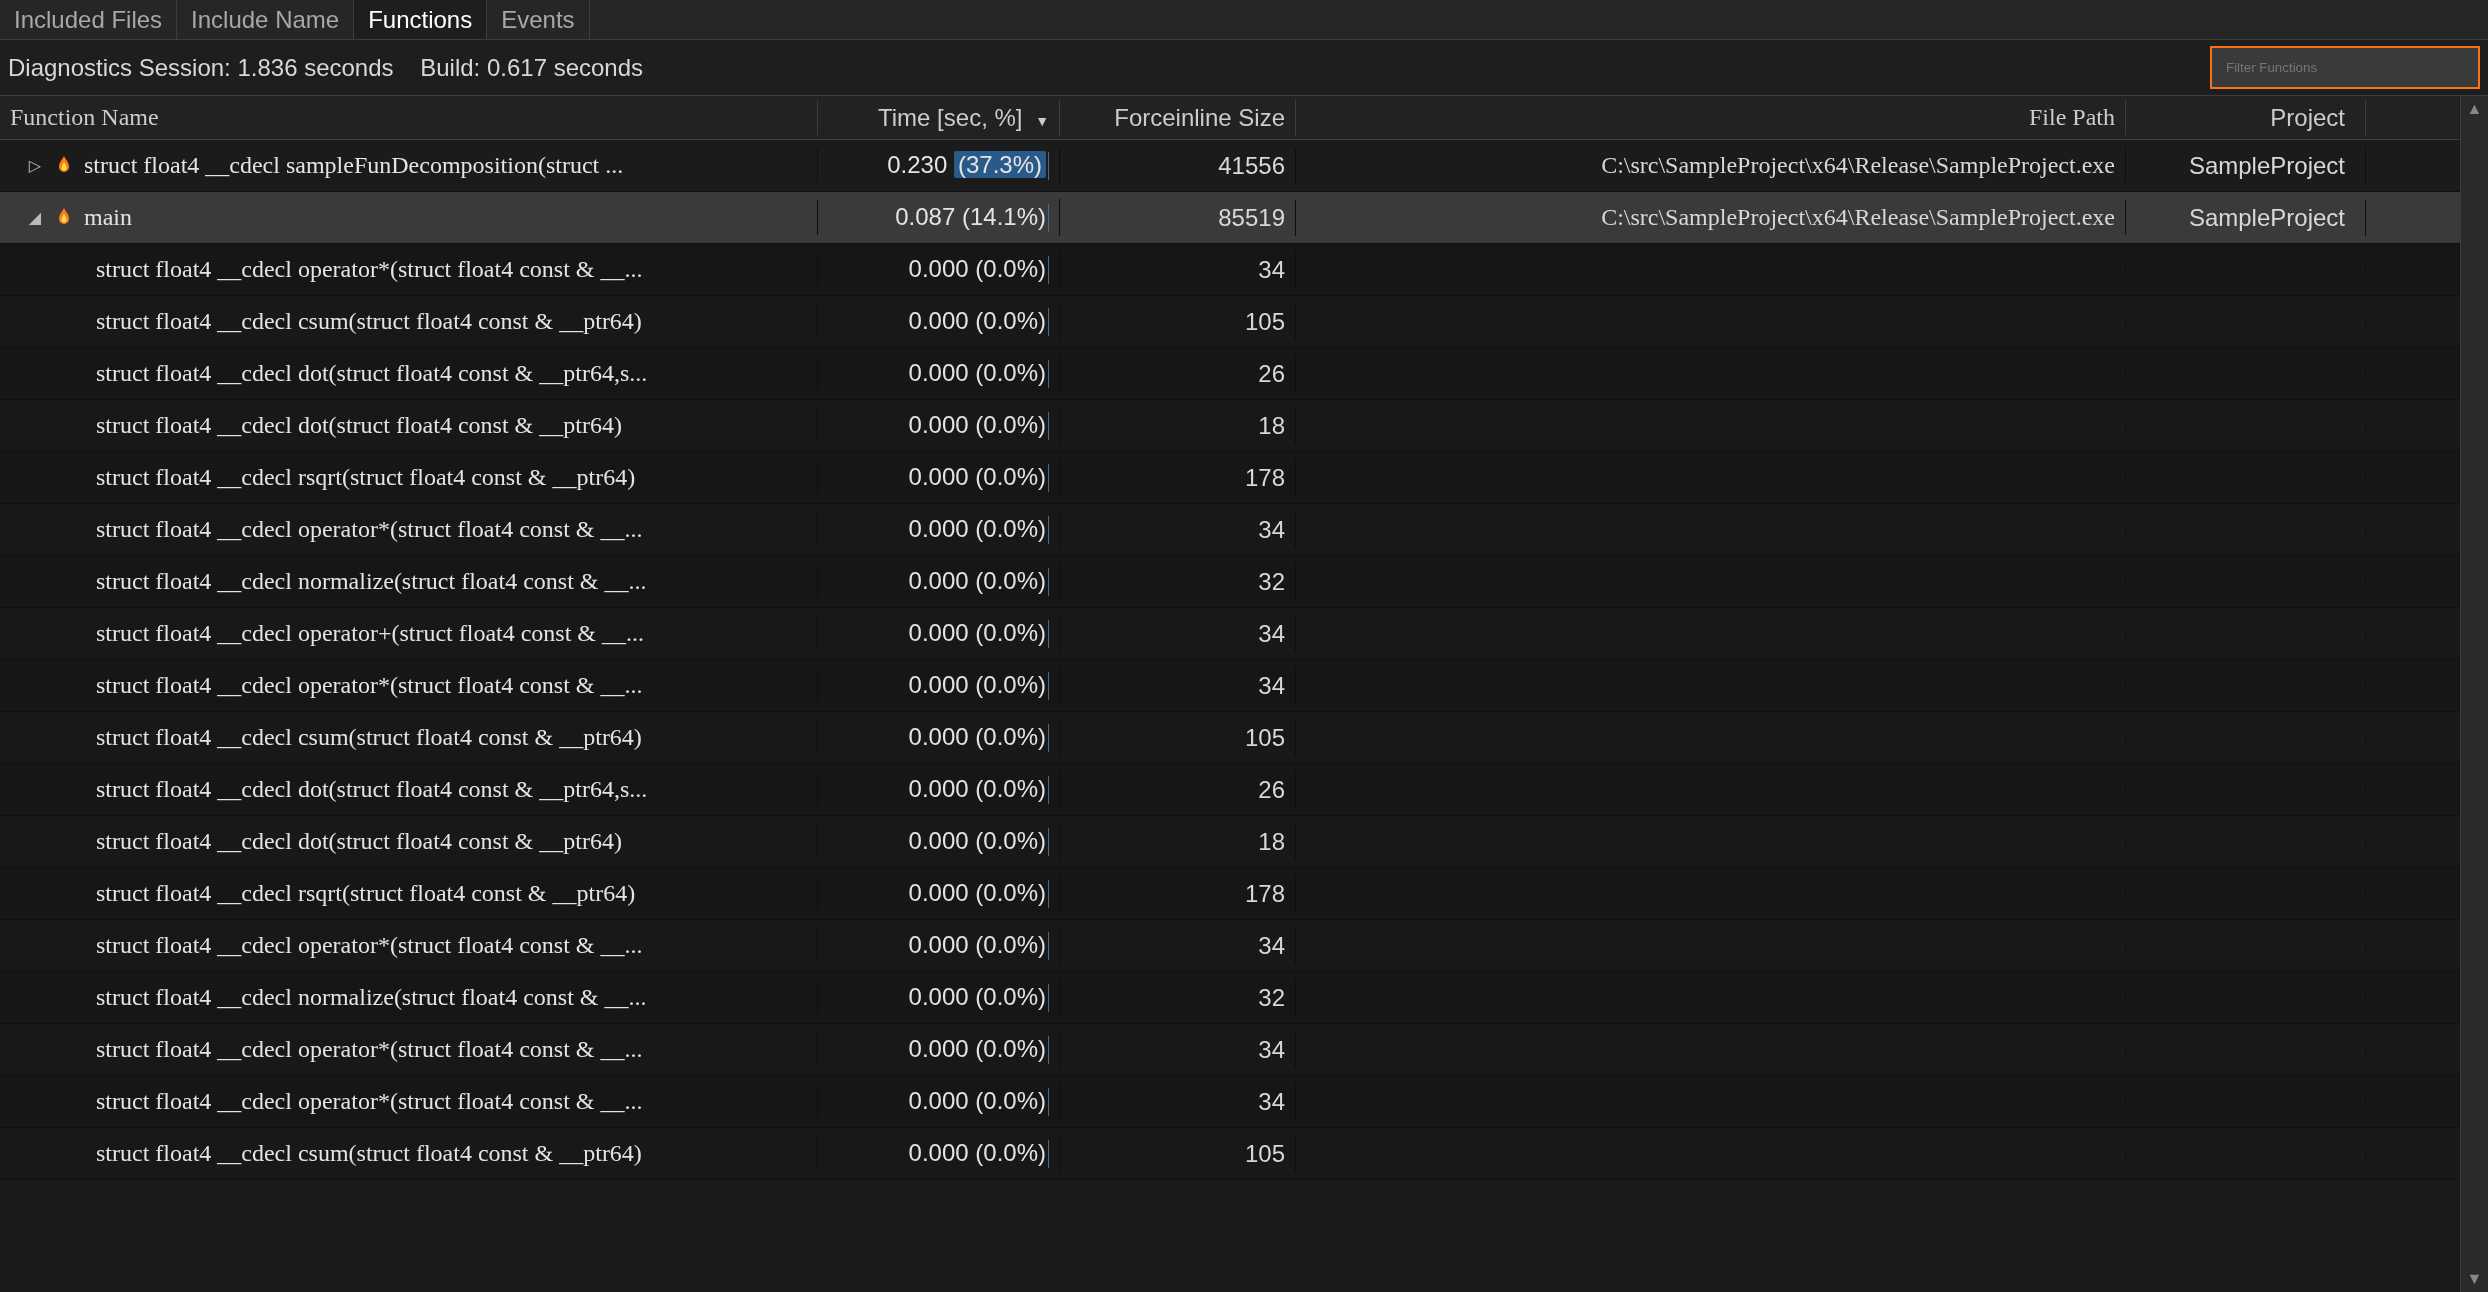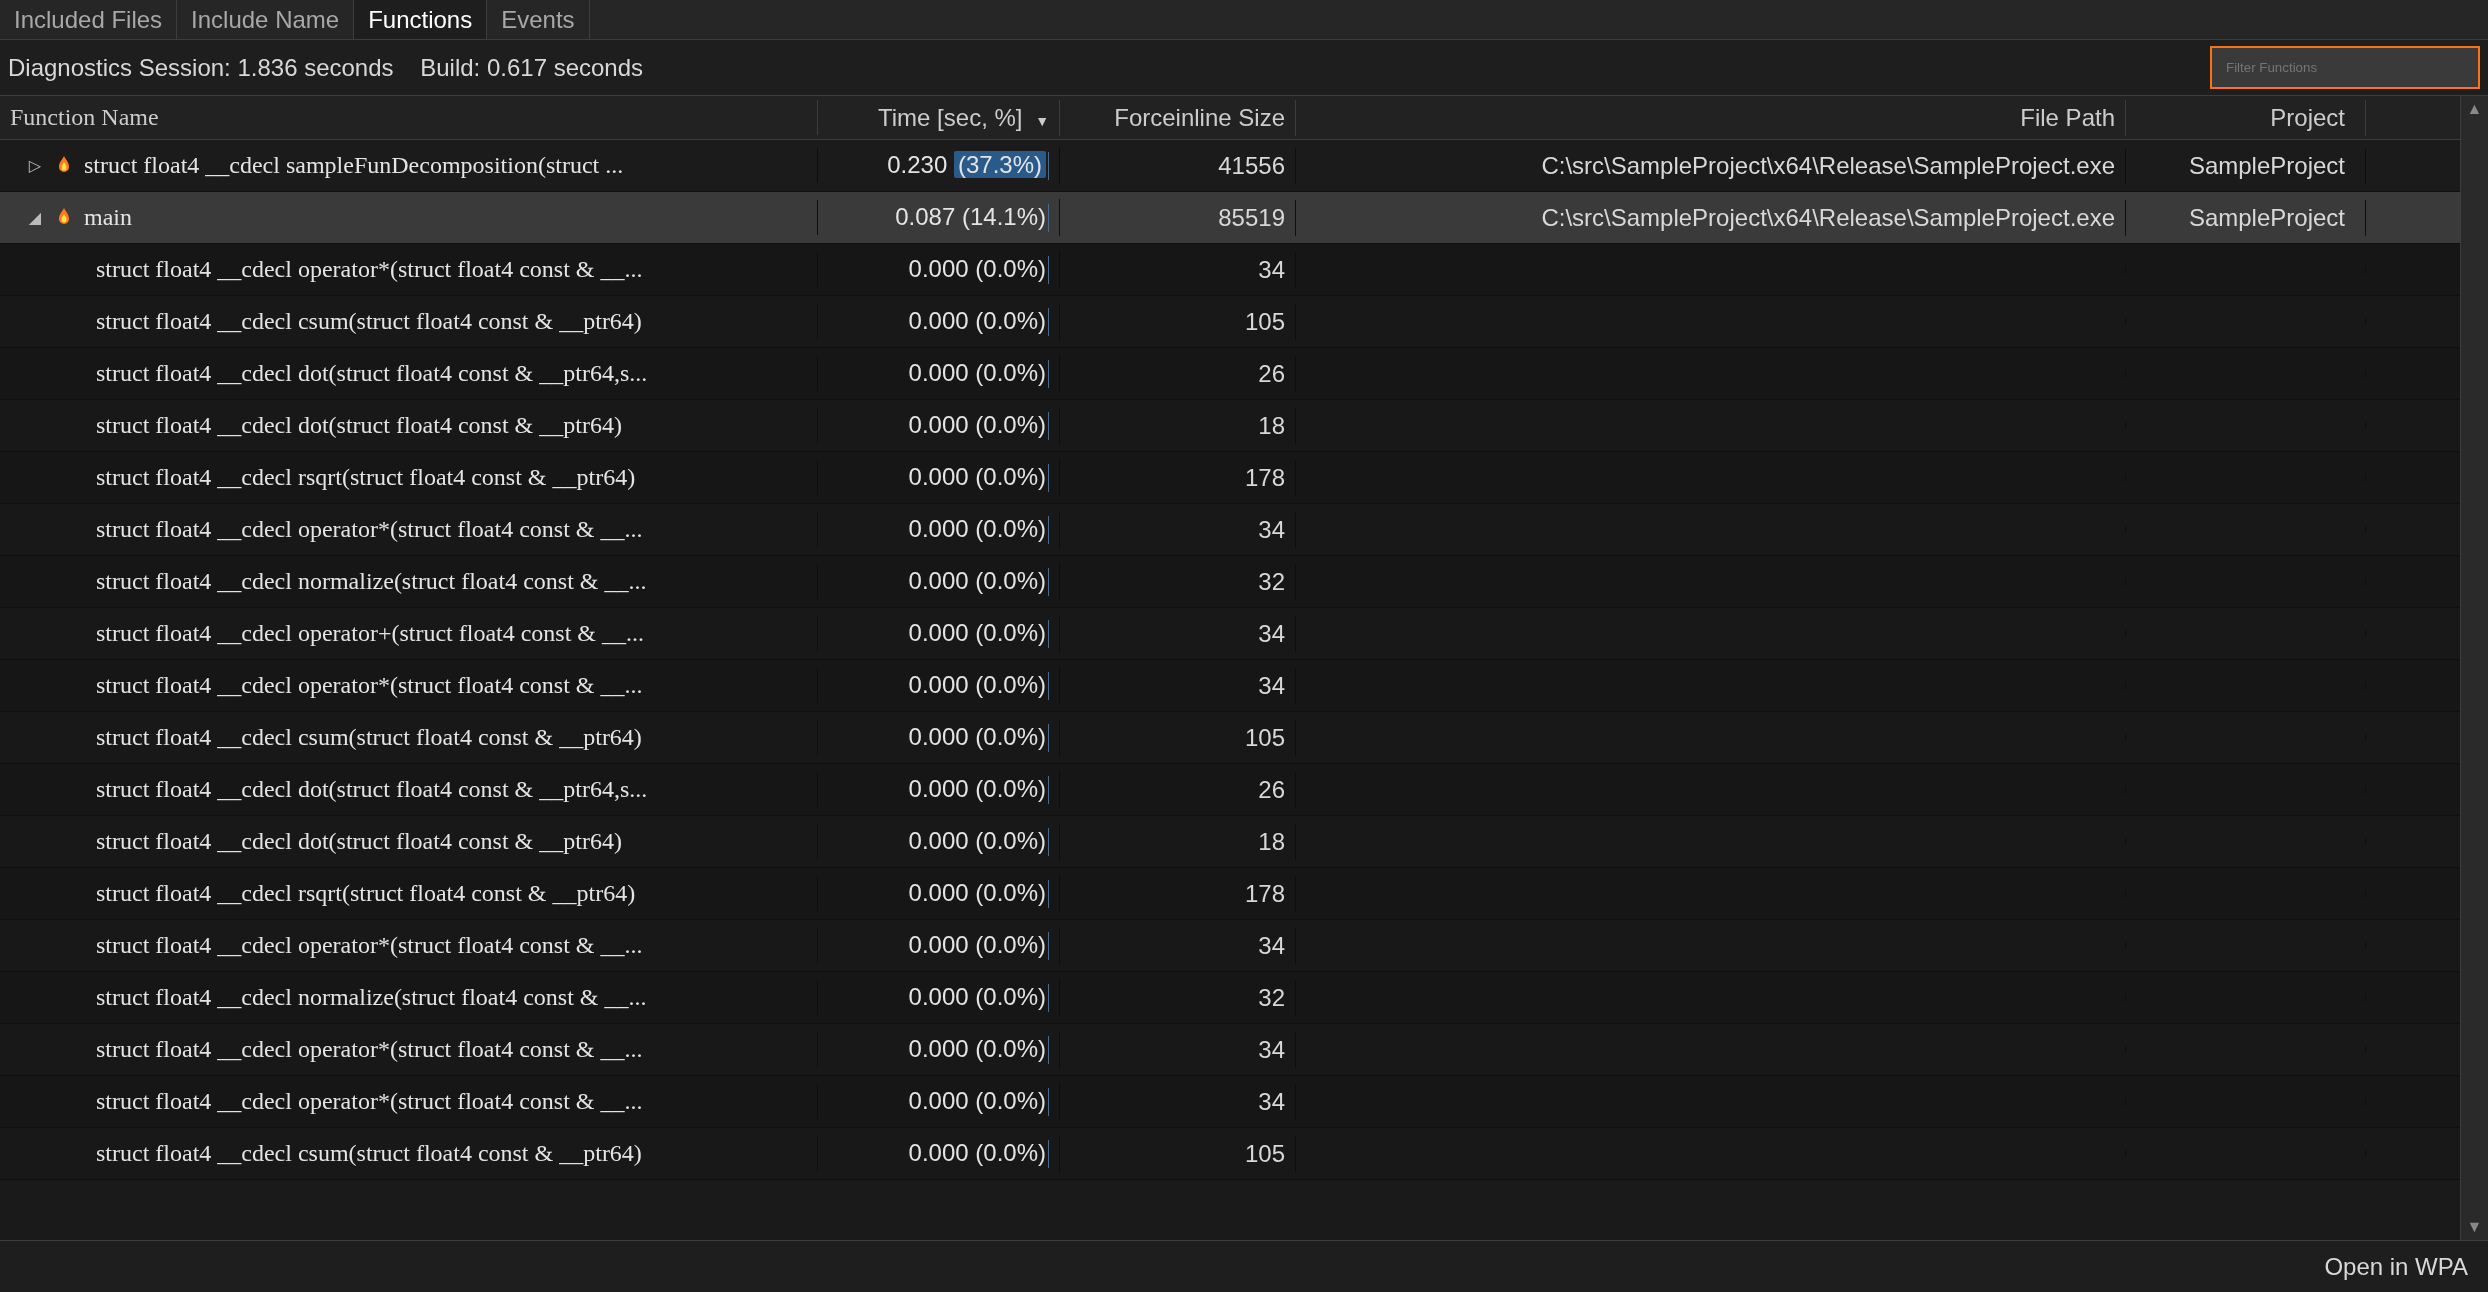--- a/index.html
+++ b/index.html
@@ -99,21 +99,21 @@
   .col {
     padding: 4px 10px;
     border-right: 1px solid #3d3d3d;
     overflow: hidden;
     white-space: nowrap;
     text-overflow: ellipsis;
   }
   .col-name  { width: 818px; font-family: Liberation Serif, serif; }
   .col-time  { width: 242px; text-align: right; }
   .col-size  { width: 236px; text-align: right; }
-  .col-path  { width: 830px; text-align: right; }
+  .col-path  { width: 830px; text-align: right;  font-family: Liberation Serif, serif;}
   .col-proj  { width: 240px; text-align: right; padding-right: 20px;}
 
   .sort-indicator {
     display: inline-block;
     margin-left: 6px;
     font-size: 14px;
     color: #ccc;
   }
 
   
@@ -456,17 +456,14 @@
             <div class="col col-proj"></div>
           </div>
         </div>
     </div>
     <div class="vscroll">
       <div class="up">▲</div>
       <div class="down">▼</div>
     </div>
   </div>
 
-  <div class="bottom">
-    <a href="#">Open in WPA</a>
-  </div>
 
 </div>
 
 </body></html>

